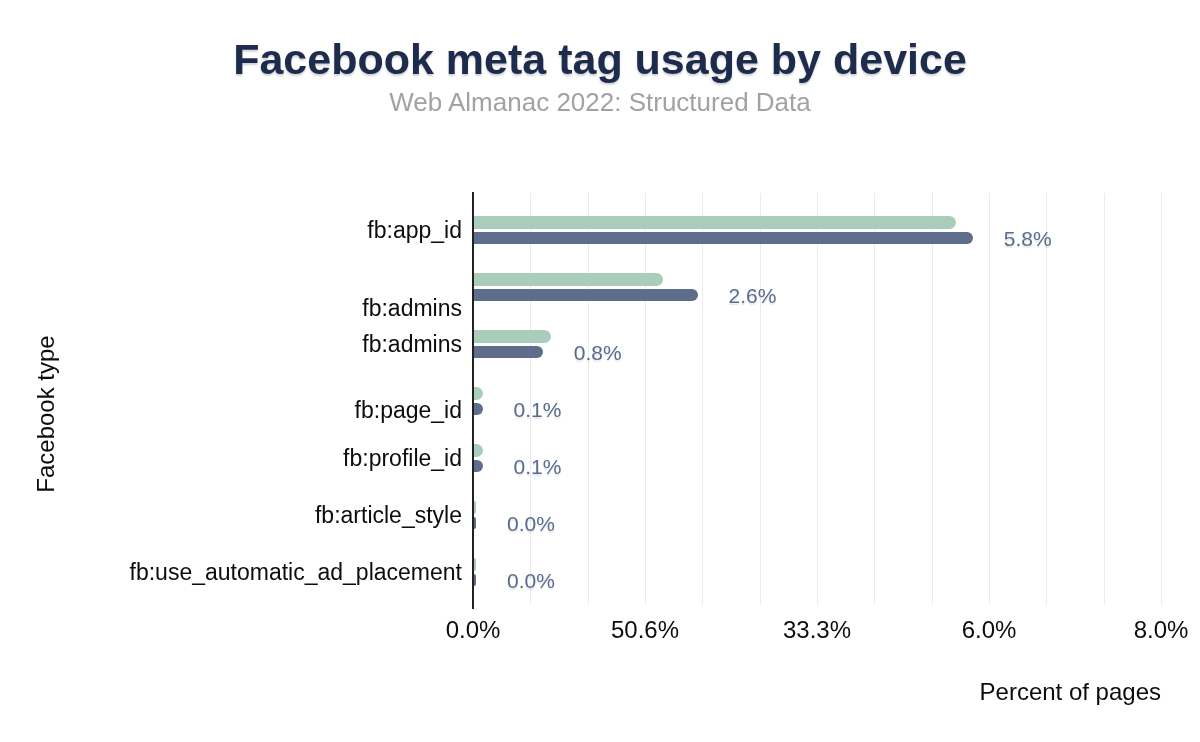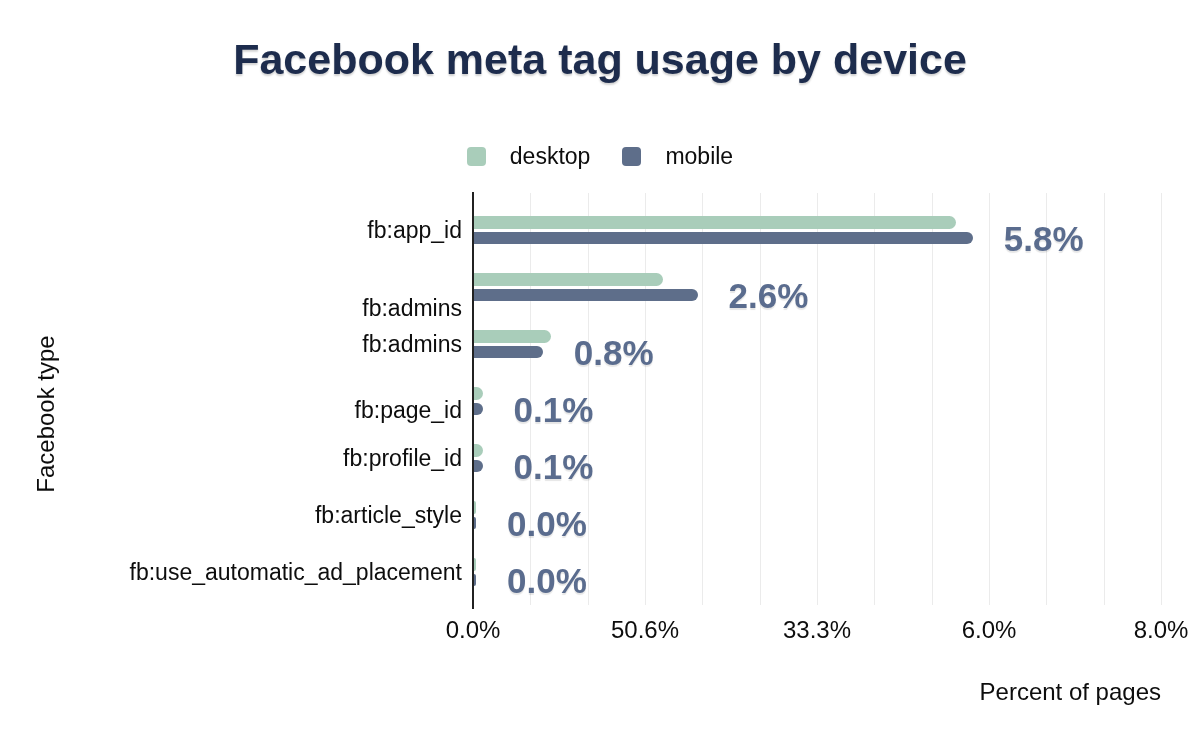--- a/index.html
+++ b/index.html
@@ -24,21 +24,21 @@
   .legend-swatch{width:19px;height:19px;border-radius:4px;}
   .legend-label{font-size:23px;color:#0d0d0d;}
   .gridline{position:absolute;top:193px;height:412px;width:1px;}
   .axis-line{position:absolute;}
   .cat-label{
     position:absolute;right:738px;height:28px;line-height:28px;
     font-size:23px;color:#0d0d0d;white-space:nowrap;text-align:right;
   }
   .bar{position:absolute;left:474px;height:12.5px;border-radius:0 7px 7px 0;}
   .value-label{
-    position:absolute;font-size:35px;line-height:30px;font-weight:700;
+    position:absolute;font-size:21px;line-height:30px;font-weight:400;
     color:#5a6c8e;white-space:nowrap;text-shadow:0 2px 1px rgba(0,0,0,0.10);
   }
   .x-tick{
     position:absolute;top:617px;width:120px;text-align:center;
     font-size:24px;line-height:26px;color:#0d0d0d;
   }
   .x-axis-title{
     position:absolute;top:679px;left:473px;width:688px;text-align:right;
     font-size:24px;line-height:26px;color:#0d0d0d;
   }
@@ -46,30 +46,21 @@
     position:absolute;left:46px;top:414px;
     transform:translate(-50%,-50%) rotate(-90deg);
     font-size:24px;color:#0d0d0d;white-space:nowrap;
   }
 </style>
 </head>
 <body>
 
 <div class="figure">
   <h1 class="title">Facebook meta tag usage by device</h1>
-  <div class="legend">
-      <div class="legend-item">
-        <div class="legend-swatch" style="background: rgb(169, 205, 186);"></div>
-        <div class="legend-label">desktop</div>
-      </div>
-      <div class="legend-item">
-        <div class="legend-swatch" style="background: rgb(94, 110, 138);"></div>
-        <div class="legend-label">mobile</div>
-      </div>
-    </div>
+  <div class="subtitle">Web Almanac 2022: Structured Data</div>
   <div id="plot">
     <div class="y-axis-title">Facebook type</div>
     <div class="x-axis-title">Percent of pages</div>
   <div class="gridline" style="left: 530.333px; background: rgb(235, 235, 235);"></div>
       <div class="gridline" style="left: 587.667px; background: rgb(235, 235, 235);"></div>
       <div class="gridline" style="left: 645px; background: rgb(235, 235, 235);"></div>
       <div class="gridline" style="left: 702.333px; background: rgb(235, 235, 235);"></div>
       <div class="gridline" style="left: 759.667px; background: rgb(235, 235, 235);"></div>
       <div class="gridline" style="left: 817px; background: rgb(235, 235, 235);"></div>
       <div class="gridline" style="left: 874.333px; background: rgb(235, 235, 235);"></div>

